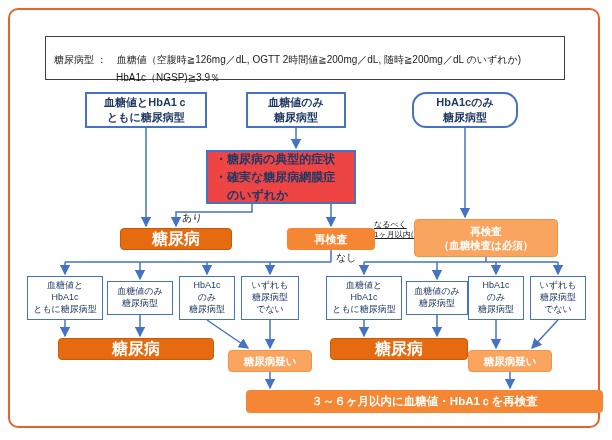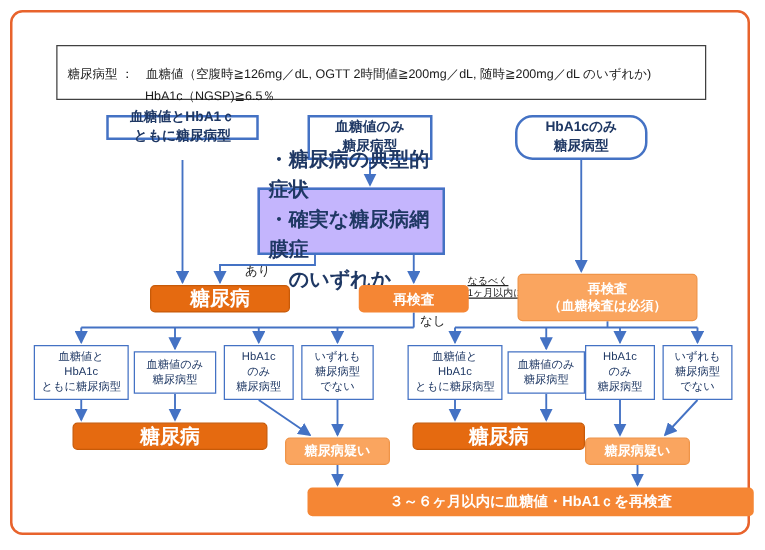--- a/index.html
+++ b/index.html
@@ -4,21 +4,21 @@
 <style>
   html,body{margin:0;padding:0;background:#ffffff;font-family:"Liberation Sans","DejaVu Sans",sans-serif;}
   .stage{position:relative;width:612px;height:440px;background:#ffffff;overflow:hidden;}
   .frame{position:absolute;left:8px;top:8px;width:592px;height:420px;border:2px solid #e8632c;border-radius:10px;box-sizing:border-box;}
   .abs{position:absolute;box-sizing:border-box;}
   .conn{position:absolute;left:0;top:0;}
   .defbox{border:1px solid #404040;background:#fff;padding:14px 8px;font-size:10px;line-height:1.8;color:#1a1a1a;}
   .defbox .indent{margin-left:62px;}
   .bluebox{border:2px solid #4472c4;background:#fff;color:#1f3864;font-weight:bold;font-size:11px;
            display:flex;align-items:center;justify-content:center;text-align:center;white-space:pre-line;line-height:1.35;}
-  .condbox{border:2px solid #4472c4;background:#c4b5fd;color:#1f3864;font-weight:bold;font-size:16px;
+  .condbox{border:2px solid #4472c4;background:#ef4444;color:#1f3864;font-weight:bold;font-size:12px;
            display:flex;align-items:center;justify-content:flex-start;text-align:left;white-space:pre-line;line-height:1.5;padding:3px 7px;}
   .smallbox{border:1.5px solid #4472c4;background:#fff;color:#1f3864;font-size:9px;
            display:flex;align-items:center;justify-content:center;text-align:center;white-space:pre-line;line-height:1.3;}
   .obox{color:#fff;font-weight:bold;display:flex;align-items:center;justify-content:center;text-align:center;
         white-space:pre-line;border-radius:4px;}
   .od{background:#e56a10;border:1px solid #c75a08;font-size:16px;}
   .om{background:#f58634;border:1px solid #e0username7522;font-size:11px;}
   .ol{background:#faa55f;border:1px solid #ef9448;font-size:10.5px;line-height:1.35;}
   .freelabel{font-size:10px;color:#222;white-space:pre-line;line-height:1.25;}
   .notelabel{font-size:8px;color:#222;white-space:pre-line;line-height:1.3;text-decoration:underline;}
@@ -59,35 +59,35 @@
       <path marker-end="url(#ah)" d="M437,315 V336"></path>
       <path marker-end="url(#ah)" d="M496,320 V348"></path>
       <path marker-end="url(#ah)" d="M558,320 L532,348"></path>
       <path marker-end="url(#ah)" d="M270,372 V388"></path>
       <path marker-end="url(#ah)" d="M510,372 V388"></path>
     </g>
   </svg>
 
   <div class="abs defbox" style="left:45px;top:36px;width:520px;height:44px;">
     <div>糖尿病型 ：　血糖値（空腹時≧126mg／dL, OGTT 2時間値≧200mg／dL, 随時≧200mg／dL のいずれか)</div>
-    <div class="indent">HbA1c（NGSP)≧6.5％</div>
+    <div class="indent">HbA1c（NGSP)≧3.9％</div>
   </div>
 
-  <div class="abs bluebox" style="left:85px;top:92px;width:122px;height:20px;">血糖値とHbA1ｃ
+  <div class="abs bluebox" style="left:85px;top:92px;width:122px;height:36px;">血糖値とHbA1ｃ
 ともに糖尿病型</div>
   <div class="abs bluebox" style="left:246px;top:92px;width:100px;height:36px;">血糖値のみ
 糖尿病型</div>
   <div class="abs bluebox" style="left:412px;top:92px;width:106px;height:36px;border-radius:14px;">HbA1cのみ
 糖尿病型</div>
 
   <div class="abs condbox" style="left:206px;top:150px;width:150px;height:54px;">・糖尿病の典型的症状
 ・確実な糖尿病網膜症
 　のいずれか</div>
 
-  <div class="abs freelabel" style="left:196px;top:212px;text-align:center;">あり</div>
+  <div class="abs freelabel" style="left:182px;top:212px;text-align:center;">あり</div>
   <div class="abs freelabel" style="left:336px;top:228px;margin-top:24px;">なし</div>
   <div class="abs notelabel" style="left:374px;top:220px;width:46px;">なるべく
 1ヶ月以内に</div>
 
   <div class="abs obox od" style="left:120px;top:228px;width:112px;height:22px;">糖尿病</div>
   <div class="abs obox om" style="left:287px;top:228px;width:88px;height:22px;">再検査</div>
   <div class="abs obox ol" style="left:414px;top:219px;width:144px;height:38px;">再検査
 （血糖検査は必須）</div>
 
   <div class="abs smallbox" style="left:27px;top:276px;width:76px;height:44px;">血糖値と

